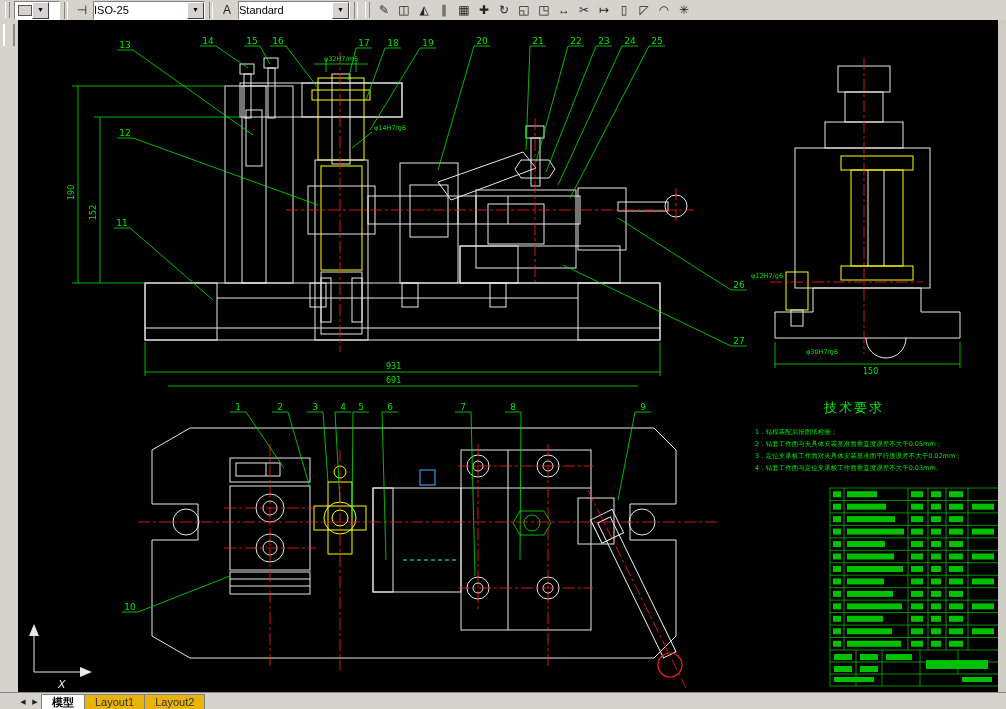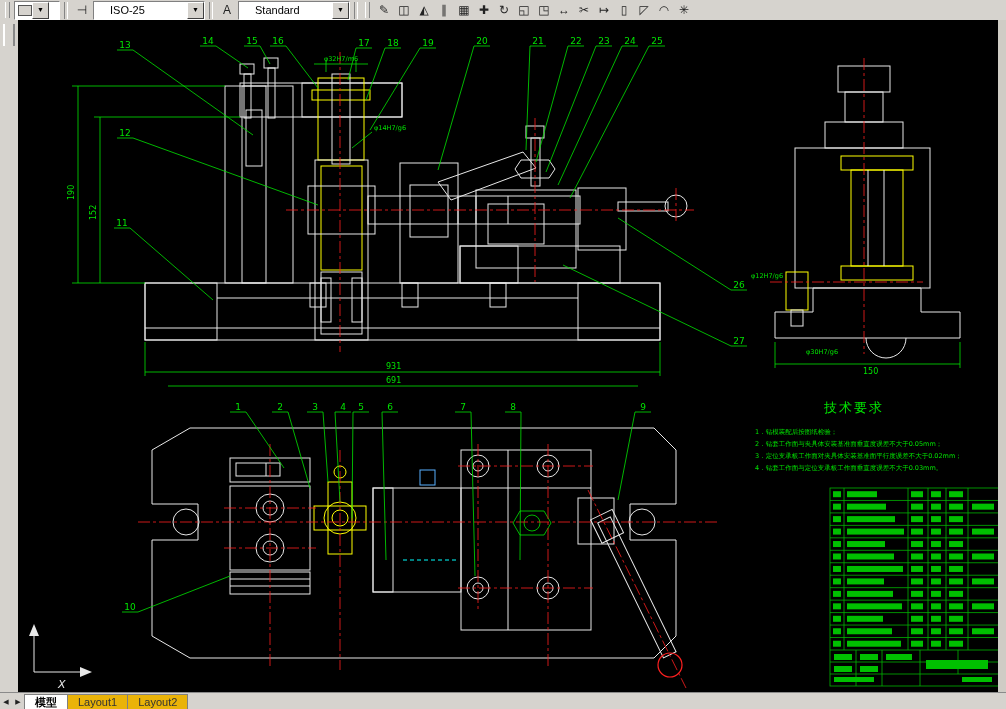--- a/index.html
+++ b/index.html
@@ -7,21 +7,21 @@
        font-family:"Liberation Sans",sans-serif;overflow:hidden;}
   
   .toolbar{position:absolute;top:0;left:0;right:0;height:20px;background:#d6d3ce;
            border-bottom:1px solid #8a8a8a;display:flex;align-items:center;padding:0 2px;gap:1px;}
   .grip{width:3px;height:16px;border-left:1px solid #fff;border-right:1px solid #888;margin:0 3px;}
   .sep{width:2px;height:17px;border-left:1px solid #848484;border-right:1px solid #fff;margin:0 3px;}
   .tbtn{width:20px;height:18px;font-size:12px;line-height:17px;text-align:center;color:#222;
         background:transparent;border:1px solid transparent;padding:0;cursor:default;}
   .combo{display:flex;align-items:center;height:17px;background:#fff;
          border:1px solid;border-color:#808080 #fff #fff #808080;font-size:11px;}
-  .combo .ctext{padding:0 16px;flex:1;white-space:nowrap;overflow:hidden;color:#000;}
+  .combo .ctext{padding:0 0;flex:1;white-space:nowrap;overflow:hidden;color:#000;}
   .combo .arr{width:15px;height:15px;background:#d6d3ce;border:1px solid;
               border-color:#fff #404040 #404040 #fff;font-size:7px;line-height:14px;text-align:center;color:#000;}
   .combo.mini{width:44px;}
   .combo .sw{width:12px;height:9px;background:#d6d3ce;border:1px solid #555;margin-left:3px;}
   
   .leftbar{position:absolute;top:20px;left:0;width:18px;bottom:16px;background:#d6d3ce;
            border-right:1px solid #8a8a8a;}
   .leftbar .grip2{margin:4px auto;width:8px;height:22px;border-left:2px solid #fff;border-right:2px solid #888;}
   .rightbar{position:absolute;top:20px;right:0;width:8px;bottom:16px;background:#cfccc5;border-left:1px solid #999;}
   
@@ -35,21 +35,21 @@
   .c{stroke:#00ffff;fill:none;stroke-width:1;stroke-dasharray:4 3;}
   .tg{stroke:#00b400;fill:none;stroke-width:0.8;}
   .bar{fill:#00c000;}
   text.gt{fill:#00e400;font-size:8px;font-family:"DejaVu Sans",sans-serif;}
   text.gt.s{font-size:6.5px;}
   text.gt.t{font-size:13px;letter-spacing:2px;}
   text.co{fill:#00e400;font-size:9px;text-anchor:middle;font-family:"DejaVu Sans",sans-serif;}
   text.wt{fill:#e8e8e8;font-size:11px;font-style:italic;font-family:"DejaVu Sans",sans-serif;}
   
   .tabbar{position:absolute;bottom:0;left:0;right:0;height:16px;background:#d6d3ce;
-          border-top:1px solid #8a8a8a;display:flex;align-items:flex-end;font-size:11px;padding-left:0;}
+          border-top:1px solid #8a8a8a;display:flex;align-items:flex-end;font-size:11px;padding-left:17px;}
   .tabnav{font-size:7px;width:12px;text-align:center;color:#222;line-height:14px;}
   .tab{padding:0 10px;border:1px solid #808080;border-bottom:none;background:#eab308;
        margin-right:-1px;height:14px;line-height:14px;color:#333;}
   .tab.active{background:#fff;font-weight:bold;color:#000;}
 </style>
 </head>
 <body>
 
 <div class="toolbar">
   <div class="grip"></div>

